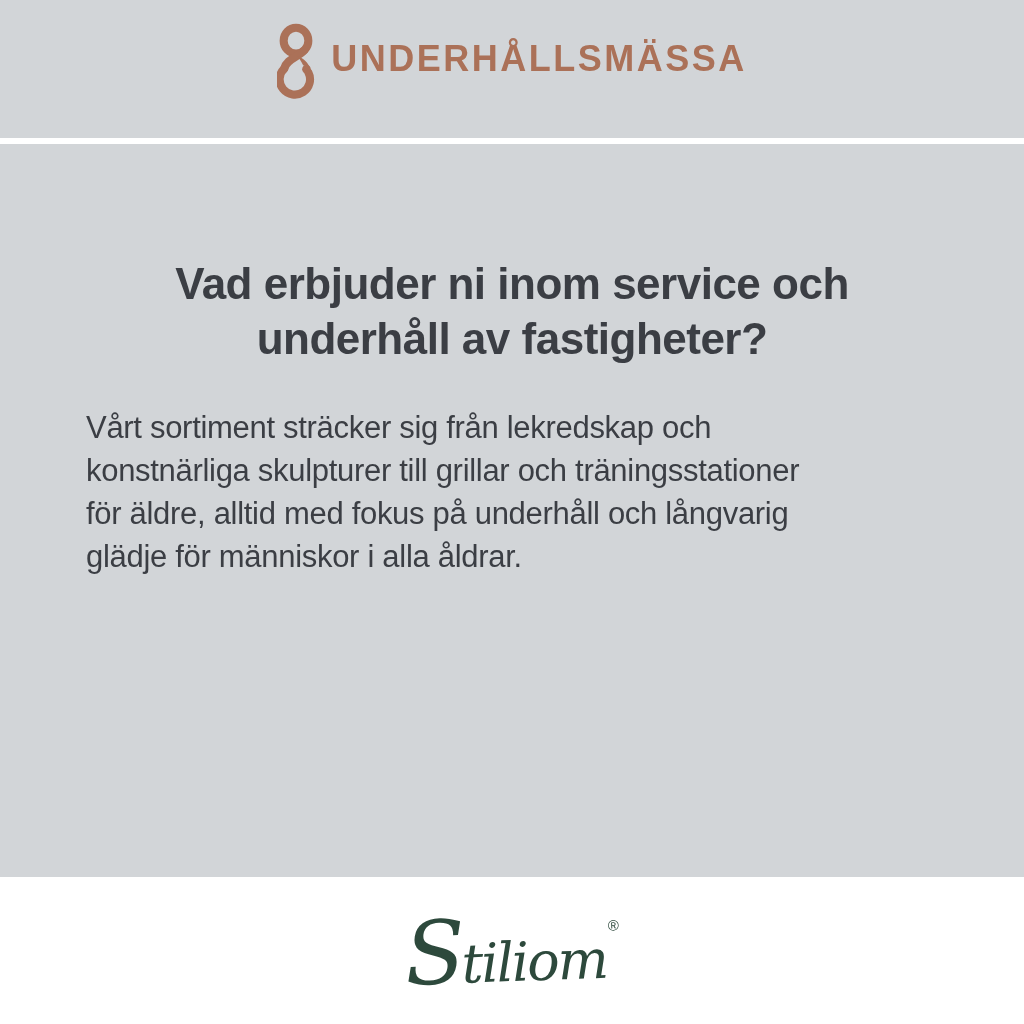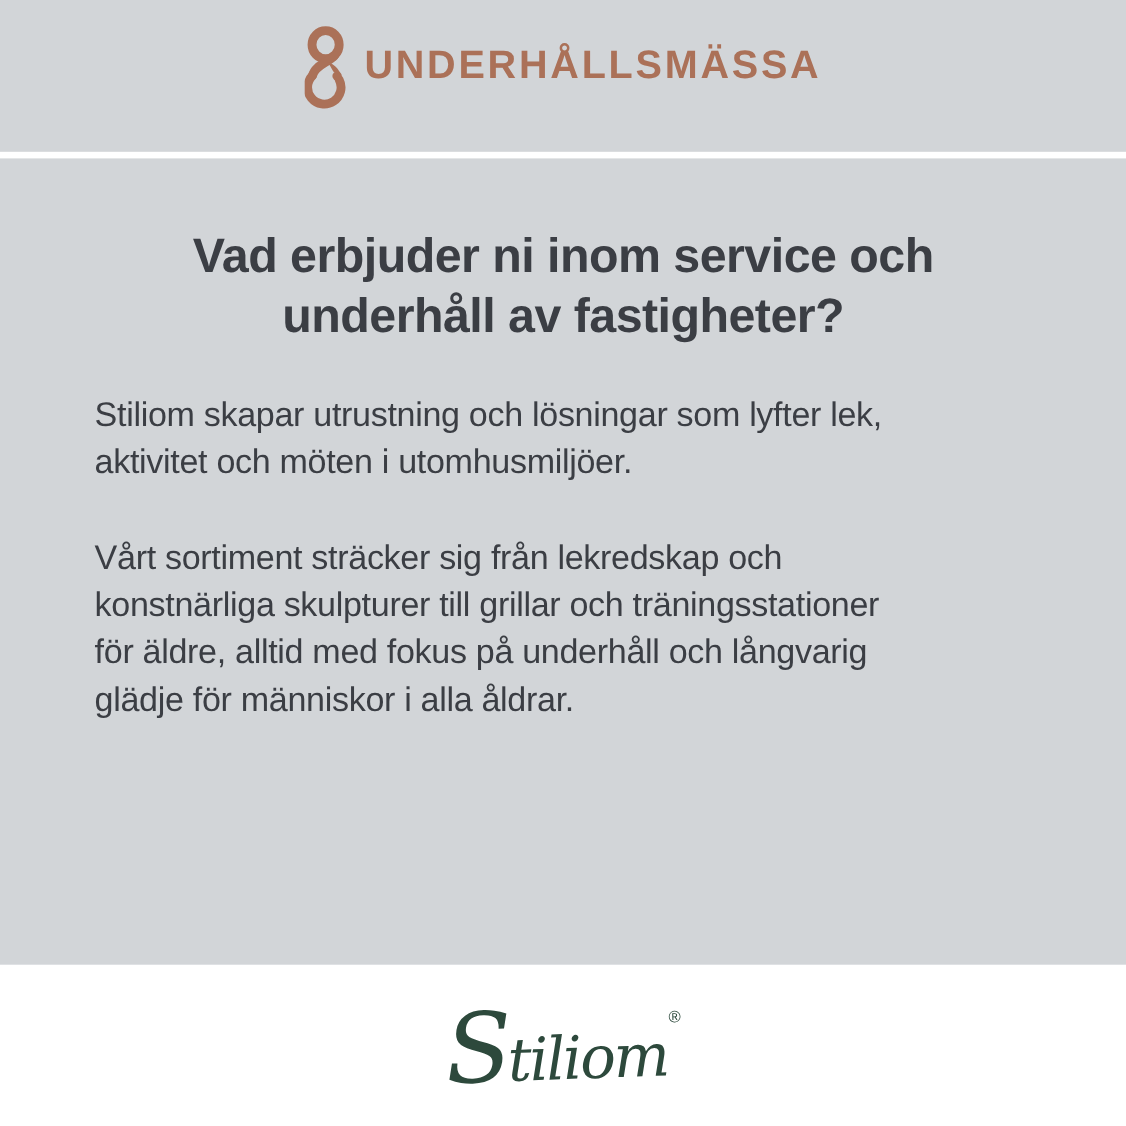--- a/index.html
+++ b/index.html
@@ -33,21 +33,21 @@
   .divider{
     position:absolute;top:138px;left:0;width:1024px;height:6px;
     background:var(--white);
   }
 
   
   .main{
     position:absolute;top:144px;left:0;width:1024px;height:733px;
   }
   .heading{
-    margin-top:61px;
+    margin-top:112px;
     text-align:center;
     color:var(--dark);
     font-size:44px;line-height:55px;font-weight:700;
     white-space:pre-line;
     letter-spacing:-0.5px;
   }
   .body-copy{
     margin:40px 86px 0 86px;
     color:var(--dark);
   }
@@ -97,22 +97,20 @@
     </svg>
     <div class="brand-word">UNDERHÅLLSMÄSSA</div>
   </div>
 
   <div class="divider"></div>
 
   <div class="main">
     <h1 class="heading">Vad erbjuder ni inom service och
 underhåll av fastigheter?</h1>
     <div class="body-copy">
-      <p>Stiliom skapar utrustning och lösningar som lyfter lek,
-aktivitet och möten i utomhusmiljöer.</p>
       <p>Vårt sortiment sträcker sig från lekredskap och
 konstnärliga skulpturer till grillar och träningsstationer
 för äldre, alltid med fokus på underhåll och långvarig
 glädje för människor i alla åldrar.</p>
     </div>
   </div>
 
   <div class="footer">
     <div class="stiliom">
       <span class="s">S</span>

